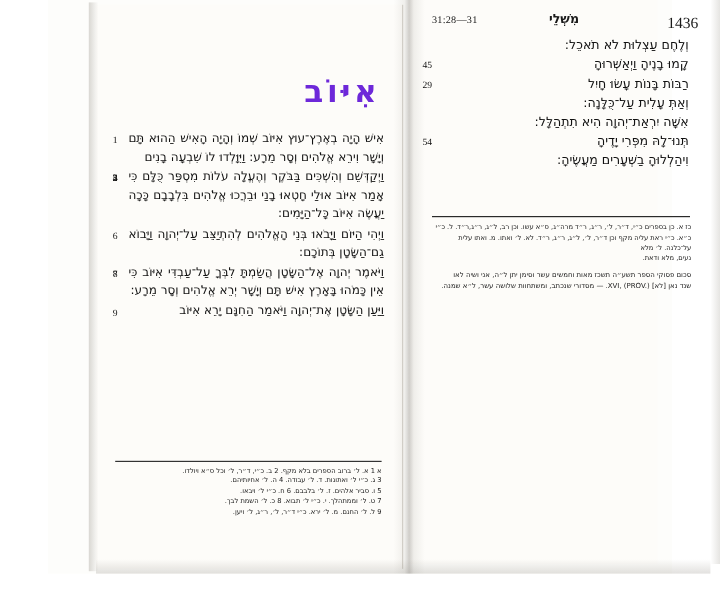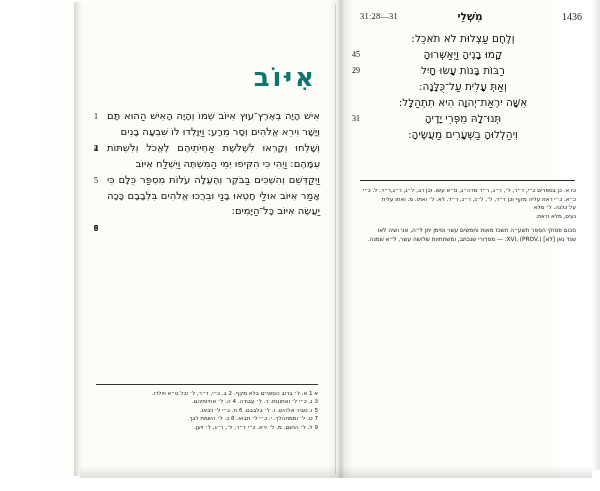--- a/index.html
+++ b/index.html
@@ -113,30 +113,30 @@
     font-size: 10.5px;
     font-weight: bold;
     direction: rtl;
     text-align: right;
   }
   .rp-page-num {
     position: absolute;
     right: 6px;
     top: 1px;
     font-family: "Liberation Serif", serif;
-    font-size: 10px;
+    font-size: 13px;
   }
 
   .rp-verses {
     position: absolute;
     left: 12px;
     top: 30px;
     width: 236px;
     direction: rtl;
-    text-align: center;
+    text-align: right;
     font-family: "DejaVu Sans", sans-serif;
     font-size: 10.5px;
     line-height: 16px;
     color: #111;
   }
   .rp-verse-line {
     position: relative;
     height: 16px;
     white-space: nowrap;
     padding-right: 14px;
@@ -186,21 +186,21 @@
   
   .lp-title {
     position: absolute;
     right: 18px;
     top: 58px;
     font-family: "DejaVu Sans", sans-serif;
     font-size: 26px;
     font-weight: bold;
     letter-spacing: 3px;
     direction: rtl;
-    color: #0f766e;
+    color: #6d28d9;
   }
   .lp-body {
     position: absolute;
     left: 14px;
     top: 104px;
     width: 226px;
     direction: rtl;
     text-align: justify;
     font-family: "DejaVu Sans", sans-serif;
     font-size: 10px;
@@ -259,37 +259,39 @@
           <span>אִישׁ הָיָה בְאֶרֶץ־עוּץ אִיּוֹב שְׁמוֹ וְהָיָה הָאִישׁ הַהוּא תָּם וְיָשָׁר וִירֵא אֱלֹהִים וְסָר מֵרָע: וַיִּוָּלְדוּ לוֹ שִׁבְעָה בָנִים</span>
         </p>
         <p class="lp-para">
           <span class="lp-vnum">2</span>
         </p>
         <p class="lp-para">
           <span class="lp-vnum">3</span>
         </p>
         <p class="lp-para">
           <span class="lp-vnum">4</span>
-          <span>וְשָׁלְחוּ וְקָרְאוּ לִשְׁלֹשֶׁת אַחְיֹתֵיהֶם לֶאֱכֹל וְלִשְׁתּוֹת עִמָּהֶם: וַיְהִי כִּי הִקִּיפוּ יְמֵי הַמִּשְׁתֶּה וַיִּשְׁלַח אִיּוֹב</span>
         </p>
         <p class="lp-para">
           <span class="lp-vnum">5</span>
           <span>וַיְקַדְּשֵׁם וְהִשְׁכִּים בַּבֹּקֶר וְהֶעֱלָה עֹלוֹת מִסְפַּר כֻּלָּם כִּי אָמַר אִיּוֹב אוּלַי חָטְאוּ בָנַי וּבֵרֲכוּ אֱלֹהִים בִּלְבָבָם כָּכָה יַעֲשֶׂה אִיּוֹב כָּל־הַיָּמִים:</span>
         </p>
         <p class="lp-para">
           <span class="lp-vnum">6</span>
+          <span>וַיְהִי הַיּוֹם וַיָּבֹאוּ בְּנֵי הָאֱלֹהִים לְהִתְיַצֵּב עַל־יְהוָה וַיָּבוֹא גַם־הַשָּׂטָן בְּתוֹכָם:</span>
         </p>
         <p class="lp-para">
           <span class="lp-vnum">7</span>
         </p>
         <p class="lp-para">
           <span class="lp-vnum">8</span>
+          <span>וַיֹּאמֶר יְהוָה אֶל־הַשָּׂטָן הֲשַׂמְתָּ לִבְּךָ עַל־עַבְדִּי אִיּוֹב כִּי אֵין כָּמֹהוּ בָּאָרֶץ אִישׁ תָּם וְיָשָׁר יְרֵא אֱלֹהִים וְסָר מֵרָע:</span>
         </p>
         <p class="lp-para">
           <span class="lp-vnum">9</span>
+          <span>וַיַּעַן הַשָּׂטָן אֶת־יְהוָה וַיֹּאמַר הַחִנָּם יָרֵא אִיּוֹב</span>
         </p>
       </div>
 
       <div class="lp-notes-rule"></div>
       <div class="lp-notes">
         <span class="notes-col">א 1 א. ל׳ ברוב הספרים בלא מקף.  2 ב. כ״י, ד״ר, ל׳ וכל ס״א ויולדו.</span>
         <span class="notes-col">3 ג. כ״י ל׳ ואתונות.  ד. ל׳ עבודה.  4 ה. ל׳ אחיותיהם.</span>
         <span class="notes-col">5 ו. סביר אלהים.  ז. ל׳ בלבבם.  6 ח. כ״י ל׳ ויבאו.</span>
         <span class="notes-col">7 ט. ל׳ וממתהלך.  י. כ״י ל׳ תבוא.  8 כ. ל׳ השמת לבך.</span>
         <span class="notes-col">9 ל. ל׳ החנם.  מ. ל׳ ירא.  כ״י ד״ר, ל׳, ר״ג, ל׳ ויען.</span>
@@ -318,21 +320,21 @@
         </div>
         <div class="rp-verse-line">
           <span class="rp-verse-num"></span>
           <span>וְאַתְּ עָלִית עַל־כֻּלָּנָה:</span>
         </div>
         <div class="rp-verse-line">
           <span class="rp-verse-num"></span>
           <span>אִשָּׁה יִרְאַת־יְהוָה הִיא תִתְהַלָּל:</span>
         </div>
         <div class="rp-verse-line">
-          <span class="rp-verse-num">31</span>
+          <span class="rp-verse-num">54</span>
           <span>תְּנוּ־לָהּ מִפְּרִי יָדֶיהָ</span>
         </div>
         <div class="rp-verse-line">
           <span class="rp-verse-num"></span>
           <span>וִיהַלְלוּהָ בַשְּׁעָרִים מַעֲשֶׂיהָ:</span>
         </div>
       </div>
 
       <div class="rp-sep" style="top:180px;"></div>
 

